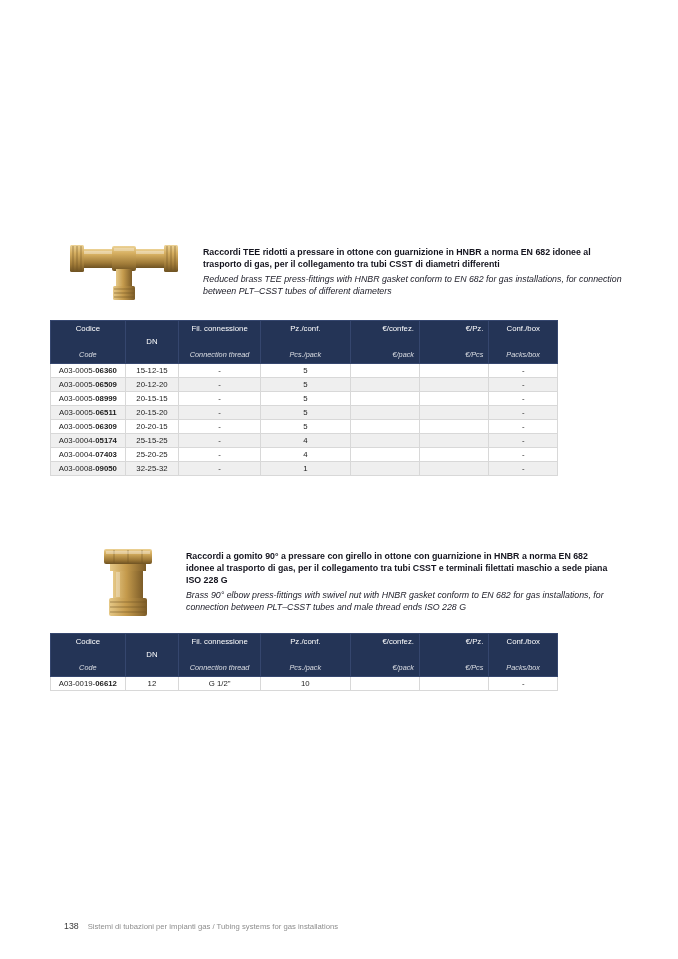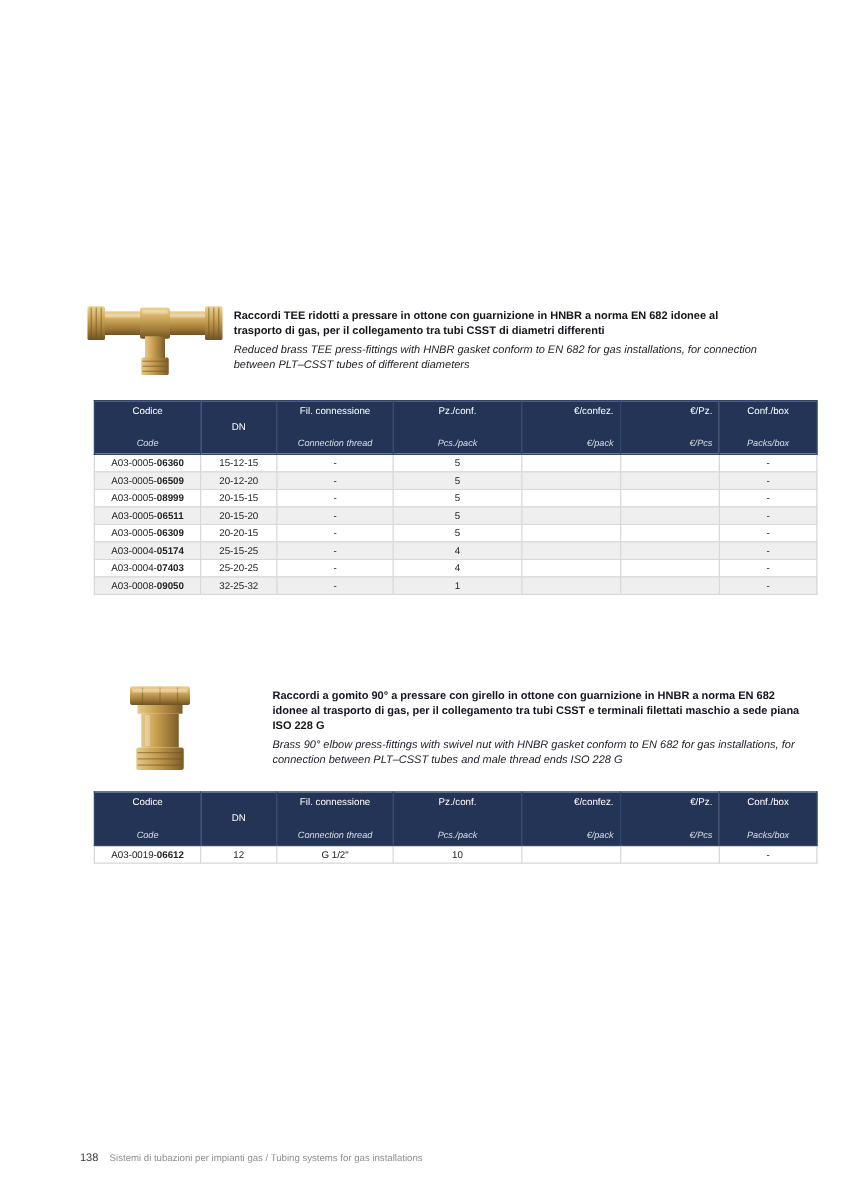--- a/index.html
+++ b/index.html
@@ -6,21 +6,21 @@
   body{
     width:678px;height:959px;position:relative;overflow:hidden;
     background:#ffffff;color:#1c1c1c;
     font-family:"Liberation Sans",sans-serif;
   }
   .page{position:absolute;inset:0;background:#ffffff;}
   .product-photo{position:absolute;}
   .desc{position:absolute;}
   .desc-it{font-weight:bold;font-size:8.8px;line-height:1.35;color:#14141e;}
   .desc-en{font-style:italic;font-size:8.8px;line-height:1.35;color:#1b1b26;margin-top:3px;}
-  .spec-table-wrap{position:absolute;left:75px;width:579px;}
+  .spec-table-wrap{position:absolute;left:50px;width:508px;}
   table.spec{border-collapse:collapse;table-layout:fixed;width:100%;}
   table.spec th{
     background:#243456;color:#ffffff;font-weight:normal;vertical-align:middle;
     padding:3px 5px;border:1px solid #35466e;height:26px;
   }
   .h-it{font-size:7.8px;line-height:1.3;}
   .h-en{font-size:7.3px;line-height:1.3;font-style:italic;color:rgba(255,255,255,0.82);margin-top:16px;}
   table.spec td{
     font-size:7.8px;color:#222;background:#ffffff;border:1px solid #d8d8d8;
     height:13px;padding:0 5px;text-align:center;vertical-align:middle;
@@ -79,21 +79,21 @@
 
       <rect x="45" y="50" width="22" height="14" rx="1.5" fill="url(#brassH1)"></rect>
       <g stroke="#6f5322" stroke-width="1" opacity="0.55">
         <line x1="46" y1="53" x2="66" y2="53"></line>
           <line x1="46" y1="57" x2="66" y2="57"></line>
           <line x1="46" y1="61" x2="66" y2="61"></line>
       </g>
     </svg>
   </div>
 
-  <div class="desc" style="left:187px;top:247px;width:426px;">
+  <div class="desc" style="left:203px;top:247px;width:426px;">
     <div class="desc-it">Raccordi TEE ridotti a pressare in ottone con guarnizione in HNBR a norma EN 682 idonee al trasporto di gas, per il collegamento tra tubi CSST di diametri differenti</div>
     <div class="desc-en">Reduced brass TEE press-fittings with HNBR gasket conform to EN 682 for gas installations, for connection between PLT–CSST tubes of different diameters</div>
   </div>
 
   <div class="spec-table-wrap" style="top:320px;">
     <table class="spec">
       <thead>
         <tr>
             <th class="col-0">
               <div class="h-it">Codice</div>
@@ -232,21 +232,21 @@
 
       <rect x="23" y="52" width="38" height="18" rx="2" fill="url(#brassH2)"></rect>
       <g stroke="#6f5322" stroke-width="1" opacity="0.55">
         <line x1="24" y1="56" x2="60" y2="56"></line>
           <line x1="24" y1="61" x2="60" y2="61"></line>
           <line x1="24" y1="66" x2="60" y2="66"></line>
       </g>
     </svg>
   </div>
 
-  <div class="desc" style="left:186px;top:551px;width:426px;margin-left:32px;">
+  <div class="desc" style="left:186px;top:551px;width:426px;">
     <div class="desc-it">Raccordi a gomito 90° a pressare con girello in ottone con guarnizione in HNBR a norma EN 682 idonee al trasporto di gas, per il collegamento tra tubi CSST e terminali filettati maschio a sede piana ISO 228 G</div>
     <div class="desc-en">Brass 90° elbow press-fittings with swivel nut with HNBR gasket conform to EN 682 for gas installations, for connection between PLT–CSST tubes and male thread ends ISO 228 G</div>
   </div>
 
   <div class="spec-table-wrap" style="top:633px;">
     <table class="spec">
       <thead>
         <tr>
             <th class="col-0">
               <div class="h-it">Codice</div>

